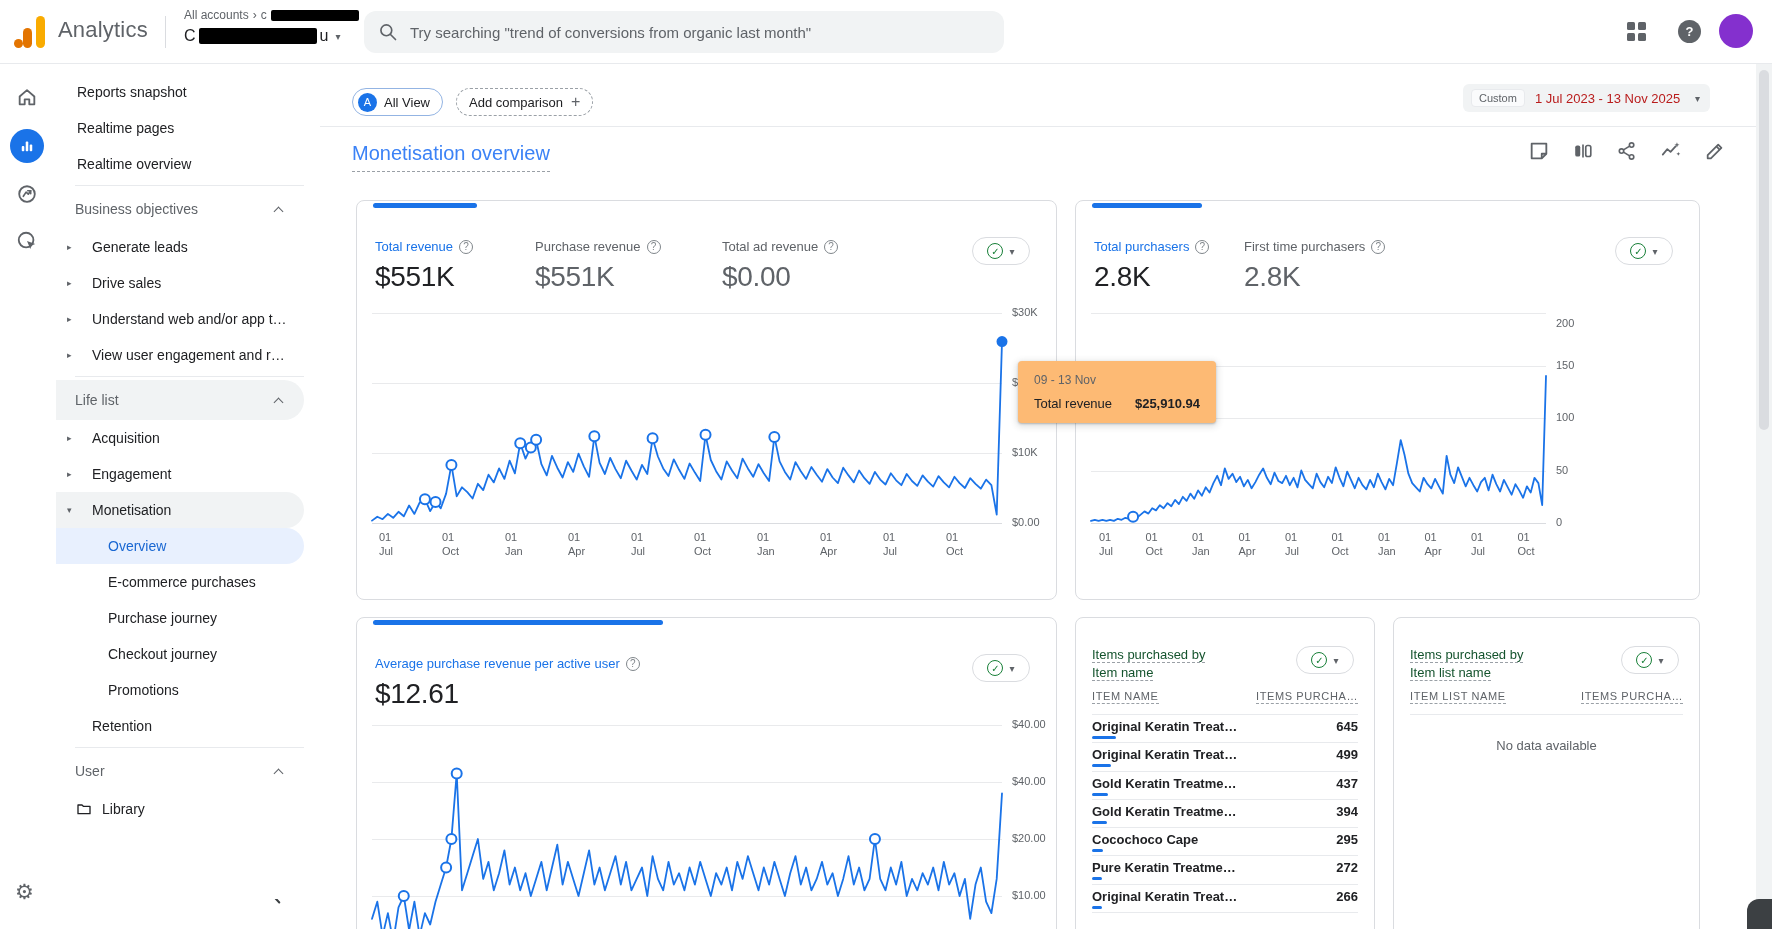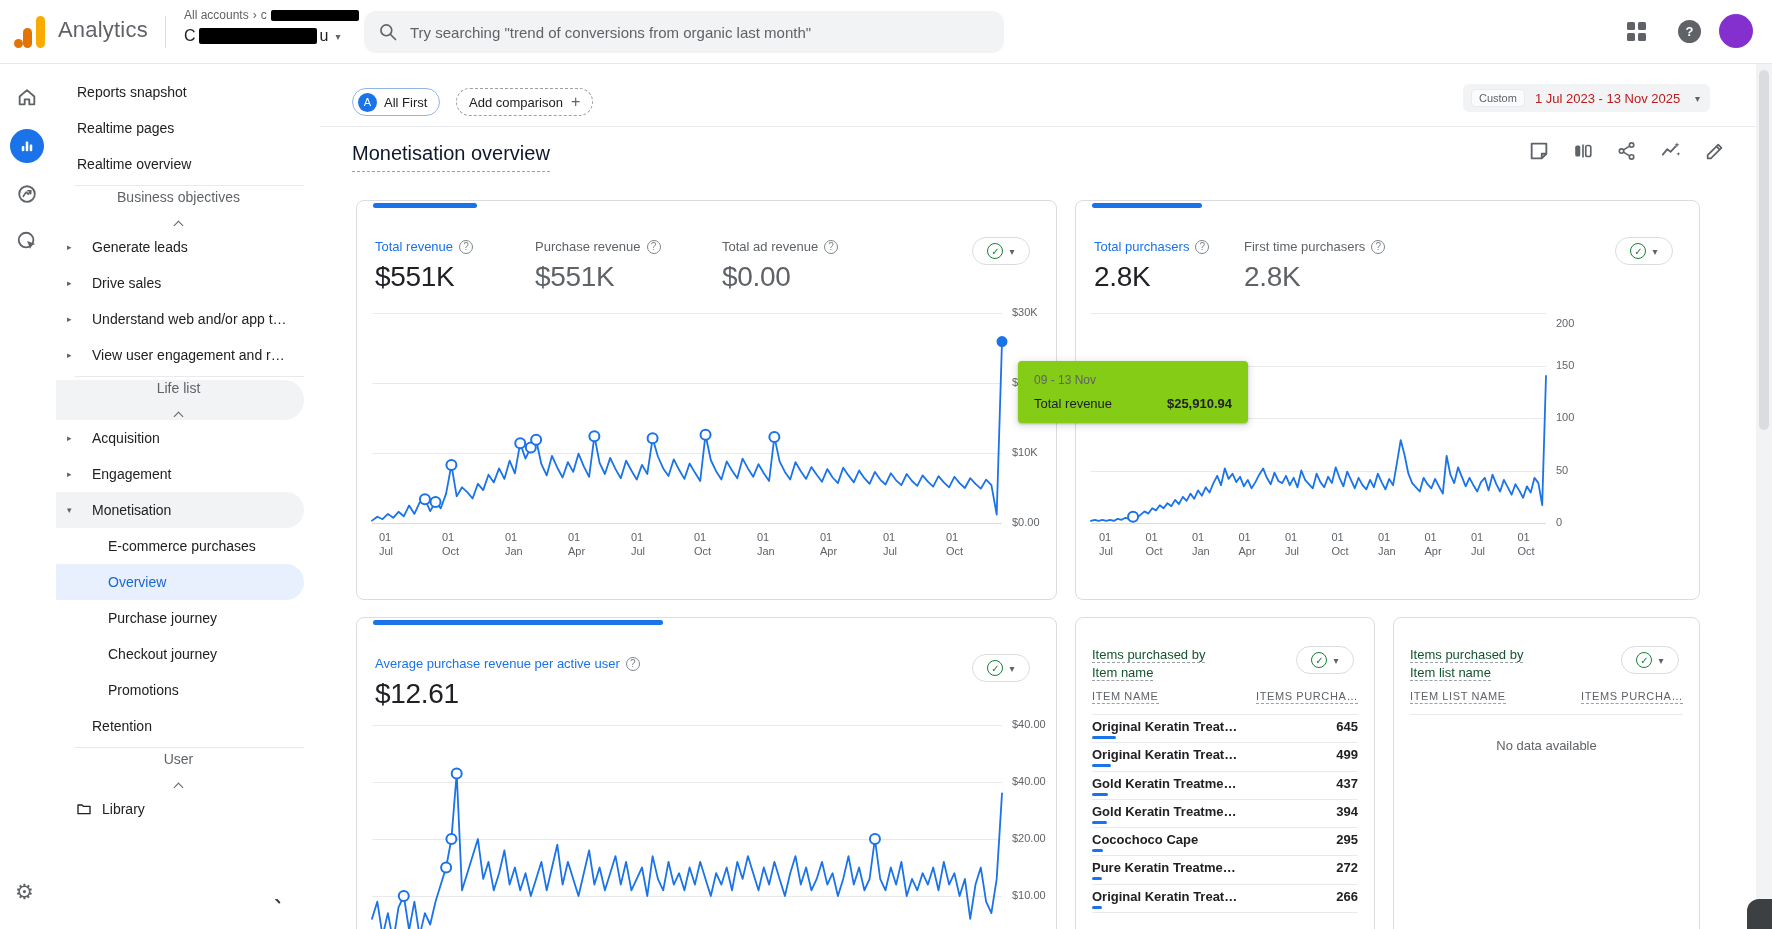--- a/index.html
+++ b/index.html
@@ -36,21 +36,21 @@
   
   .sidenav { position:absolute; left:56px; top:64px; width:264px; height:835px; padding-top:10px; background:#fff; z-index:20; }
   .nav-item { height:36px; display:flex; align-items:center; padding-left:21px; font-size:14px;
     color:#202124; cursor:pointer; position:relative; border-radius:0 18px 18px 0; margin-right:16px; }
   .nav-item.has-arrow, .nav-item.mid { padding-left:36px; }
   .nav-item.sub { padding-left:52px; }
   .nav-item .arrow { position:absolute; left:11px; font-size:9px; color:#5f6368; }
   .nav-item.hl { background:#f1f3f4; }
   .nav-item.selected { background:#e8f0fe; color:#1967d2; }
   .nav-header { height:40px; display:flex; align-items:center; justify-content:space-between;
-    padding:0 22px 0 19px; font-size:14px; color:#5f6368; border-radius:0 20px 20px 0; margin-right:16px; cursor:pointer;flex-direction:column; }
+    padding:0 22px 0 19px; font-size:14px; color:#5f6368; border-radius:0 20px 20px 0; margin-right:16px; cursor:pointer; }
   .nav-header.hl { background:#f1f3f4; }
   .chev-up { width:7px; height:7px; border:solid #5f6368; border-width:0 1.6px 1.6px 0; transform:rotate(-135deg); margin-top:4px; }
   .nav-divider { height:1px; background:#e8eaed; margin:3px 16px 3px 19px; }
   .nav-collapse { position:absolute; right:18px; bottom:14px; cursor:pointer; }
   .nav-bottom-divider { position:absolute; left:19px; right:16px; bottom:52px; height:1px; background:#e8eaed; }
 
   
   .pill-all-users { position:absolute; left:352px; top:88px; height:28px; border:1px solid #93b4e3;
     border-radius:14px; background:#fff; display:flex; align-items:center; gap:7px; padding:0 12px 0 5px; cursor:pointer; }
   .badge-a { width:19px; height:19px; border-radius:50%; background:#1a73e8; color:#fff; font-size:11px;
@@ -58,21 +58,21 @@
   .pill-all-users span.lbl { font-size:13px; color:#202124; }
   .pill-add-cmp { position:absolute; left:456px; top:88px; height:28px; border:1px dashed #9aa0a6;
     border-radius:14px; display:flex; align-items:center; gap:8px; padding:0 12px; font-size:13px; color:#202124; cursor:pointer; }
   .plus { font-size:16px; color:#5f6368; line-height:1; }
   .ctrl-divider { position:absolute; left:320px; top:126px; width:1436px; height:1px; background:#e8eaed; }
   .date-pill { position:absolute; left:1463px; top:84px; width:247px; height:28px; background:#f1f3f4;
     border-radius:6px; display:flex; align-items:center; gap:10px; padding:0 10px 0 8px; cursor:pointer; }
   .date-mode { background:#fafbfc; border:1px solid #e8eaed; border-radius:4px; font-size:11px; color:#5f6368; padding:2px 7px; }
   .date-range { font-size:13px; color:#b91c1c;text-align:right; }
   .caret { font-size:10px; color:#5f6368; }
-  .page-title { position:absolute; left:352px; top:142px; font-size:20px; color:#0f172a; }
+  .page-title { position:absolute; left:352px; top:142px; font-size:20px; color:#3b82f6; }
   .page-title span { border-bottom:1px dashed #9aa0a6; padding-bottom:7px; }
   .toolbar { position:absolute; left:1526px; top:138px; display:flex; gap:18px; }
   .tool-btn { width:26px; height:26px; display:flex; align-items:center; justify-content:center; cursor:pointer; color:#5f6368; }
 
   
   .card { position:absolute; background:#fff; border:1px solid #dadce0; border-radius:8px; }
   .tab-bar { position:absolute; top:2px; left:16px; height:5px; background:#1a73e8; border-radius:3px; }
   .metrics { position:absolute; left:18px; top:38px; display:flex; }
   .metric .mlabel { display:flex; align-items:center; gap:6px; font-size:13px; color:#5f6368; cursor:pointer; }
   .metric.active .mlabel { color:#1a73e8; }
@@ -99,21 +99,21 @@
     border-bottom:1px solid #e8eaed; padding-bottom:10px; font-size:11px; letter-spacing:.6px; color:#5f6368; }
   .thead span { border-bottom:1px dashed #9aa0a6; padding-bottom:1px; cursor:pointer; }
   .tbody { position:absolute; left:16px; right:16px; top:97px; }
   .trow { position:relative; height:28.3px; border-bottom:1px solid #e8eaed;font-weight:bold; }
   .trow .tname { position:absolute; left:0; top:4px; font-size:13px; color:#202124; }
   .trow .tbar { position:absolute; left:0; top:21px; height:3px; background:#1a73e8; border-radius:2px; }
   .trow .tval { position:absolute; right:0; top:4px; font-size:13px; color:#202124; }
   .no-data { position:absolute; left:0; right:0; top:120px; text-align:center; font-size:13px; color:#5f6368; }
 
   
-  .tooltip { position:absolute; left:1018px; top:361px; width:230px; background:#84cc16; border-radius:4px;
+  .tooltip { position:absolute; left:1018px; top:361px; width:198px; background:#fdba74; border-radius:4px;
     box-shadow:0 1px 2px rgba(60,64,67,.3), 0 2px 6px 2px rgba(60,64,67,.15); padding:12px 16px; z-index:50; }
   .tooltip .tt-date { font-size:12px; color:#5f6368; }
   .tooltip .tt-row { margin-top:9px; display:flex; justify-content:space-between; gap:14px; font-size:13px; }
   .tooltip .tt-val { font-weight:bold; color:#202124; }
 
   
   .scroll-track { position:absolute; left:1756px; top:64px; width:16px; height:865px; background:#f1f3f4; }
   .scroll-thumb { position:absolute; left:1759px; top:70px; width:10px; height:360px; background:#dadce0; border-radius:5px; cursor:pointer; }
   .corner-bl { position:absolute; left:0; top:905px; width:14px; height:24px; background:#000; border-radius:0 10px 0 0; }
   .corner-br { position:absolute; left:1747px; top:899px; width:25px; height:30px; background:#3c4043; border-radius:12px 0 0 0; }
@@ -228,25 +228,25 @@
       <span>Acquisition</span>
     </div>
     <div class="nav-item has-arrow">
       <span class="arrow">▸</span>
       <span>Engagement</span>
     </div>
     <div class="nav-item has-arrow hl">
       <span class="arrow">▾</span>
       <span>Monetisation</span>
     </div>
+    <div class="nav-item sub selected">
+      <span>Overview</span>
+    </div>
     <div class="nav-item sub">
       <span>E-commerce purchases</span>
-    </div>
-    <div class="nav-item sub selected">
-      <span>Overview</span>
     </div>
     <div class="nav-item sub">
       <span>Purchase journey</span>
     </div>
     <div class="nav-item sub">
       <span>Checkout journey</span>
     </div>
     <div class="nav-item sub">
       <span>Promotions</span>
     </div>
@@ -267,21 +267,21 @@
   </nav>
 <div class="nav-bottom-divider" style="position:absolute;left:75px;top:872px;width:225px;height:1px;background:#e8eaed;"></div>
 <div class="nav-collapse" style="position:absolute;left:266px;top:886px;">
   <svg width="22" height="22" viewBox="0 0 24 24">
       <path d="M14.5 6 9 12l5.5 6" fill="none" stroke="#3c4043" stroke-width="2.2" stroke-linecap="round" stroke-linejoin="round"></path>
     </svg>
 </div>
 
 <div class="pill-all-users">
   <span class="badge-a">A</span>
-  <span class="lbl">All First</span>
+  <span class="lbl">All View</span>
 </div>
 <div class="pill-add-cmp">
   <span>Add comparison</span>
   <span class="plus">+</span>
 </div>
 <div class="date-pill">
   <span class="date-mode">Custom</span>
   <span class="date-range">1 Jul 2023 - 13 Nov 2025</span>
   <span class="caret" style="margin-left:auto;">▾</span>
 </div>

